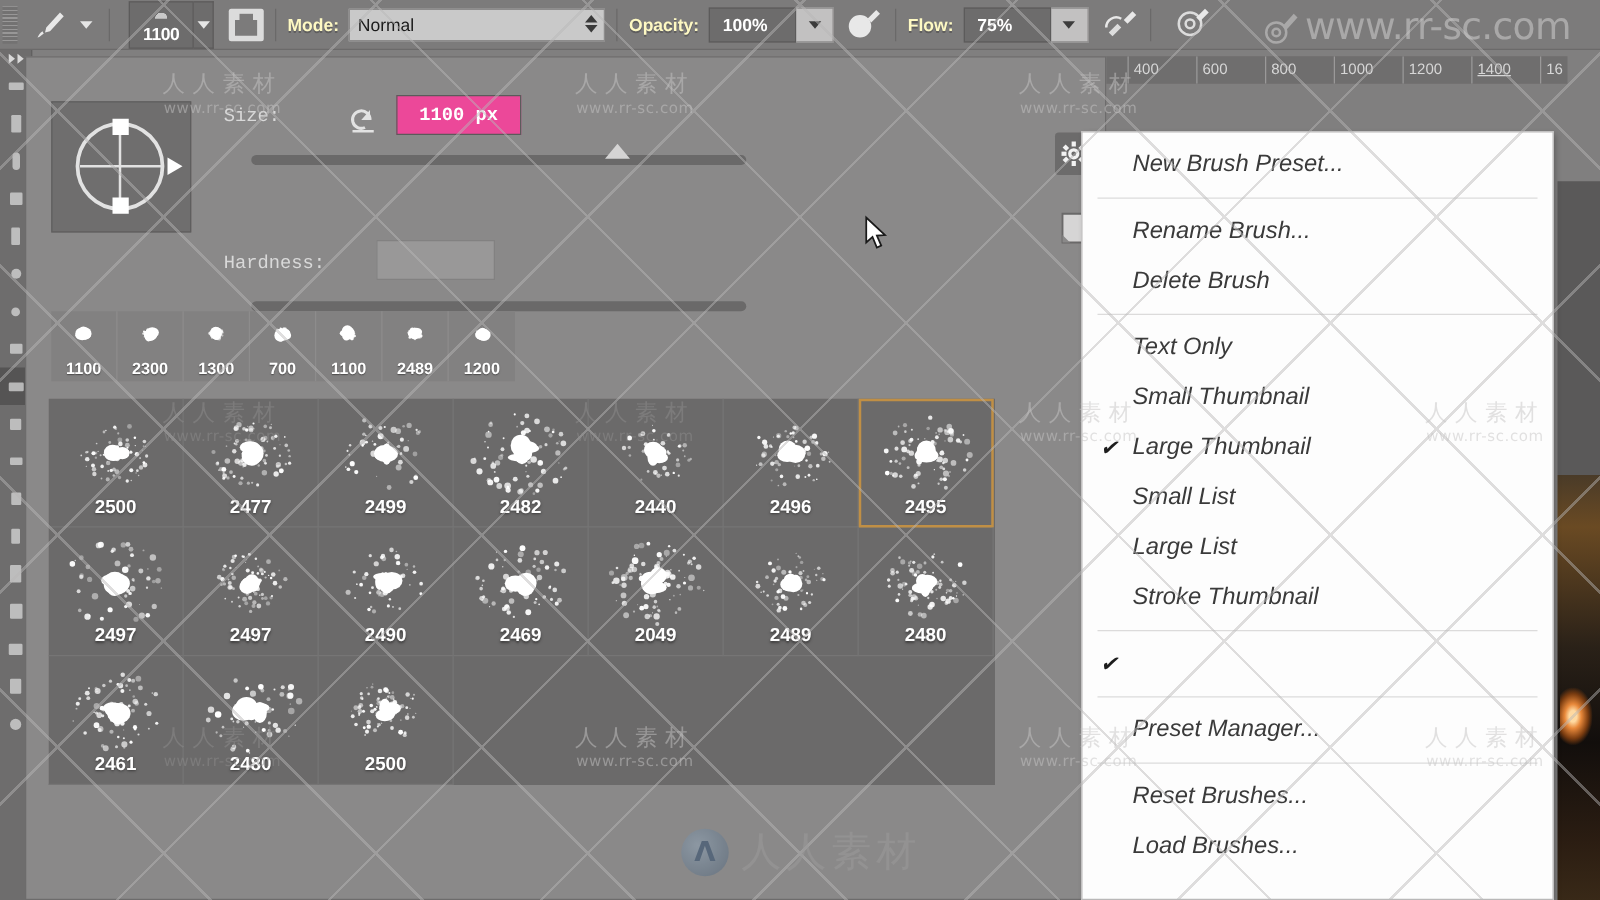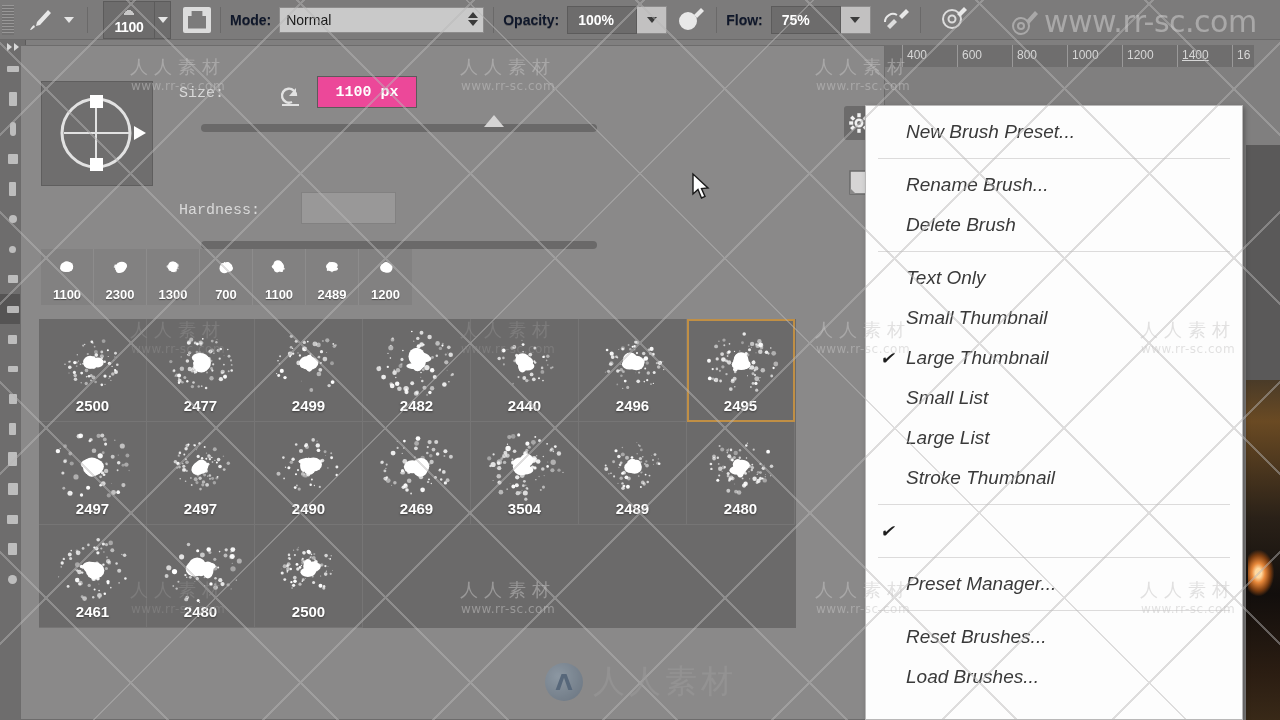--- a/index.html
+++ b/index.html
@@ -17,21 +17,21 @@
     background: #7c7b7b;
     border-bottom: 1px solid #6b6a6a;
     display: flex; align-items: center;
   }
   .grip {
     width: 12px; height: 30px; margin-left: 2px;
     background: repeating-linear-gradient(to bottom,#a4a3a3 0 1px,#6f6e6e 1px 3px);
     opacity: .7;
   }
   .sep-v { width: 1px; height: 26px; background: #6a6969; margin: 0 9px; }
-  .ob-label { color: #0f172a; font-size: 14px; font-weight: bold; text-shadow: 0 1px 0 #5f5e5e; }
+  .ob-label { color: #fef9c3; font-size: 14px; font-weight: bold; text-shadow: 0 1px 0 #5f5e5e; }
 
   .brush-preview-btn {
     width: 34px; height: 28px; display: flex; align-items: center; justify-content: center;
     margin-left: 10px;
   }
   .tri-down { width: 0; height: 0; border-left: 5px solid transparent; border-right: 5px solid transparent;
               border-top: 6px solid #e6e6e6; }
 
   .size-box {
     margin-left: 6px; width: 52px; height: 38px; background: #6d6c6c;
@@ -1900,21 +1900,21 @@
               <circle cx="79.8" cy="20.4" r="1.30" fill="#fff" opacity="0.55"></circle>
               <circle cx="62.4" cy="12.3" r="2.41" fill="#fff" opacity="0.42"></circle>
               <circle cx="33.6" cy="32.4" r="1.72" fill="#fff" opacity="0.53"></circle>
               <circle cx="58.2" cy="17.2" r="1.61" fill="#fff" opacity="0.50"></circle>
               <circle cx="30.7" cy="28.7" r="1.33" fill="#fff" opacity="0.43"></circle>
               <circle cx="55.9" cy="58.2" r="1.23" fill="#fff" opacity="0.60"></circle>
               <circle cx="87.9" cy="23.5" r="2.20" fill="#fff" opacity="0.73"></circle>
               <circle cx="58.9" cy="30.7" r="0.83" fill="#fff" opacity="0.85"></circle>
               <circle cx="33.5" cy="25.8" r="2.29" fill="#fff" opacity="0.55"></circle>
             </svg></div>
-          <div class="glbl">3504</div>
+          <div class="glbl">2049</div>
         </div>
         <div class="gcell">
           <div class="splat"><svg width="108" height="72" viewBox="0 0 108 72">
               <ellipse cx="53.6" cy="35.7" rx="5.4" ry="6.9" fill="#fff"></ellipse>
               <ellipse cx="51.9" cy="37.5" rx="6.7" ry="5.6" fill="#fff"></ellipse>
               <ellipse cx="51.3" cy="35.6" rx="3.4" ry="6.1" fill="#fff"></ellipse>
               <ellipse cx="57.4" cy="33.6" rx="4.1" ry="3.8" fill="#fff"></ellipse>
               <ellipse cx="55.6" cy="37.0" rx="7.3" ry="6.8" fill="#fff"></ellipse>
               <ellipse cx="52.3" cy="36.7" rx="4.8" ry="5.1" fill="#fff"></ellipse>
               <circle cx="39.0" cy="53.4" r="0.70" fill="#fff" opacity="0.39"></circle>

